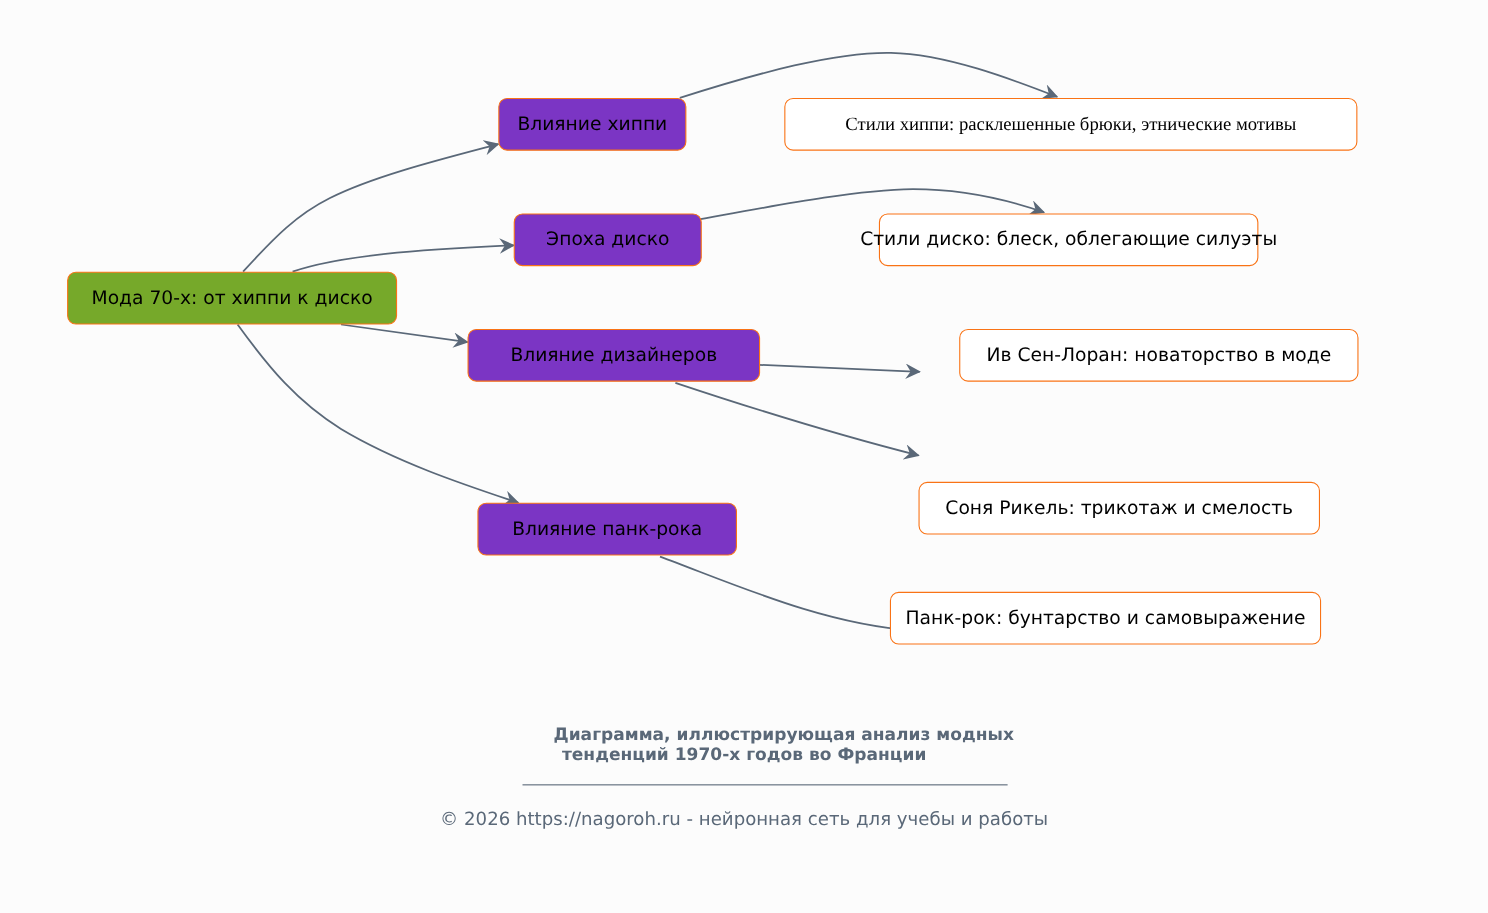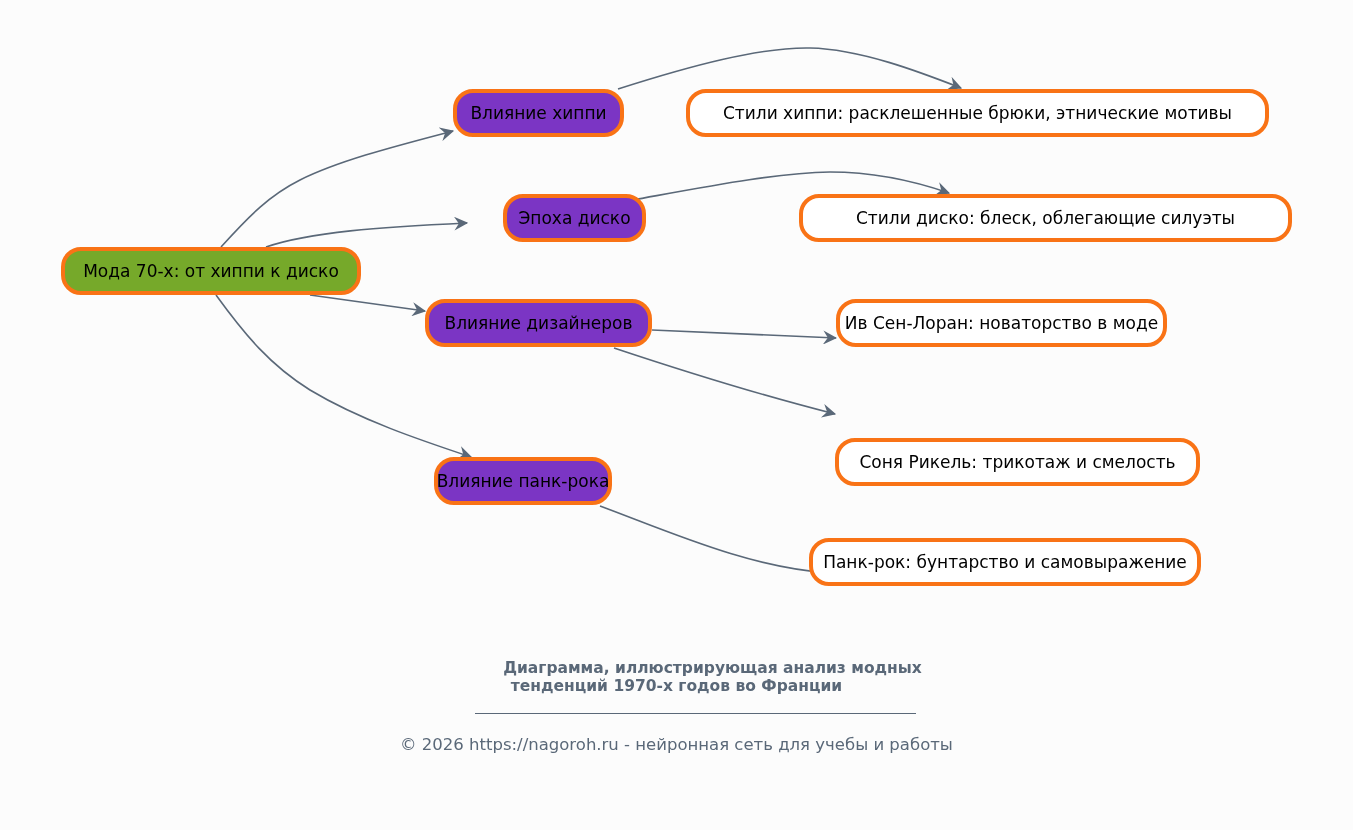--- a/index.html
+++ b/index.html
@@ -7,22 +7,22 @@
     width: 1353px; height: 830px;
     background: #fcfcfc;
     font-family: "DejaVu Sans", sans-serif;
     position: relative;
     overflow: hidden;
   }
   #edges { position: absolute; left: 0; top: 0; width: 1353px; height: 830px; }
   .node {
     position: absolute;
     box-sizing: border-box;
-    border: 4px solid #f97316;
-    border-radius: 20px;
+    border: 1px solid #f97316;
+    border-radius: 8px;
     height: 48px;
     display: flex; align-items: center; justify-content: center;
     font-size: 17px; color: #000;
     white-space: nowrap;
   }
   .node.root { background: #76a92a; }
   .node.mid { background: #7b35c4; }
   .node.leaf { background: #ffffff; }
   .caption {
     position: absolute; left: 0; width: 1353px; text-align: center;
@@ -57,37 +57,37 @@
   <path d="M600,506 C670,532 750,568 830,573 C870,575 905,566 935,558" stroke="#5a6878" stroke-width="1.6" fill="none" marker-end="url(#arrow)"></path>
 </svg>
 
 <div class="node root" style="left:61px; top:247px; width:300px;">
   <span>Мода 70-х: от хиппи к диско</span>
 </div>
 
 <div class="node mid" style="left:453px; top:89px; width:171px;">
   <span>Влияние хиппи</span>
 </div>
-<div class="node mid" style="left:467px; top:194px; width:143px;margin-left:36px;">
+<div class="node mid" style="left:467px; top:194px; width:171px;">
   <span>Эпоха диско</span>
 </div>
-<div class="node mid" style="left:425px; top:299px; width:227px;">
+<div class="node mid" style="left:425px; top:299px; width:266px;">
   <span>Влияние дизайнеров</span>
 </div>
-<div class="node mid" style="left:434px; top:457px; width:178px;">
+<div class="node mid" style="left:434px; top:457px; width:236px;">
   <span>Влияние панк-рока</span>
 </div>
 
-<div class="node leaf" style="left:686px; top:89px; width:583px;">
+<div class="node leaf" style="left:713px; top:89px; width:521px;font-family:Liberation Serif, serif;">
   <span>Стили хиппи: расклешенные брюки, этнические мотивы</span>
 </div>
-<div class="node leaf" style="left:799px; top:194px; width:493px;">
+<div class="node leaf" style="left:799px; top:194px; width:345px;">
   <span>Стили диско: блеск, облегающие силуэты</span>
 </div>
-<div class="node leaf" style="left:836px; top:299px; width:331px;">
+<div class="node leaf" style="left:872px; top:299px; width:363px;">
   <span>Ив Сен-Лоран: новаторство в моде</span>
 </div>
 <div class="node leaf" style="left:835px; top:405px; width:365px;margin-top:33px;">
   <span>Соня Рикель: трикотаж и смелость</span>
 </div>
 <div class="node leaf" style="left:809px; top:538px; width:392px;">
   <span>Панк-рок: бунтарство и самовыражение</span>
 </div>
 
 <div class="caption" style="top:659px; padding-left:36px;">Диаграмма, иллюстрирующая анализ модных</div>

